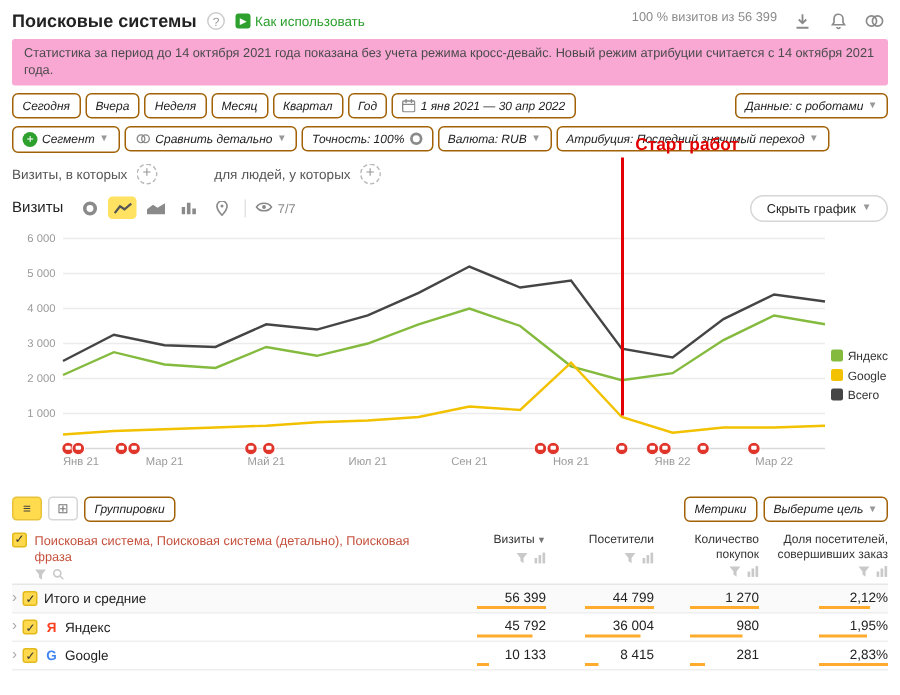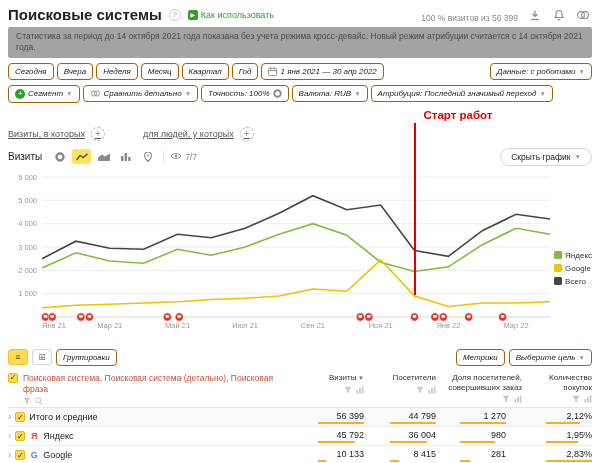--- a/index.html
+++ b/index.html
@@ -2,37 +2,37 @@
 <html><head>
 <meta charset="utf-8">
 <style>
   *{margin:0;padding:0;box-sizing:border-box;}
   html,body{width:600px;height:463px;overflow:hidden;}
   body{font-family:"Liberation Sans","DejaVu Sans",sans-serif;background:#fff;color:#222;}
   button{font-family:inherit;cursor:pointer;}
   
   .topbar{display:flex;justify-content:space-between;align-items:center;padding:6px 8px 4px;}
   .topbar-left{display:flex;align-items:center;}
-  .title{font-size:15px;font-weight:bold;}
+  .title{font-size:12px;font-weight:bold;}
   .help-q{width:12px;height:12px;border:1px solid #ccc;border-radius:50%;font-size:8px;color:#999;display:inline-flex;align-items:center;justify-content:center;margin:0 7px;}
   .howto{color:#2da02e;font-size:9px;display:inline-flex;align-items:flex-end;gap:3px;cursor:pointer;}
   .howto-ic{width:10px;height:10px;background:#2da02e;border-radius:2px;color:#fff;font-size:6px;display:inline-flex;align-items:center;justify-content:center;}
-  .topbar-right{display:flex;align-items:flex-end;gap:6px;}
+  .topbar-right{display:flex;align-items:flex-start;gap:6px;}
   .share{font-size:8.5px;color:#8a8a8a;margin-right:2px;}
   .iconbtn{width:18px;height:16px;display:inline-flex;align-items:center;justify-content:center;color:#8a8a8a;background:none;border:none;padding:0;}
   .save-btn{display:inline-flex;align-items:center;gap:4px;font-size:9px;padding:4px 9px;background:#f7f7f7;border:1px solid #d6d6d6;border-radius:4px;}
   .caret{font-size:6.5px;color:#999;}
   
-  .notice{margin:0 8px;background:#a3a3a3;padding:4px 8px;font-size:8.5px;line-height:1.35;color:#4a4a4a;border-radius:2px;}
+  .notice{margin:0 8px;background:#f9a8d4;padding:4px 8px;font-size:8.5px;line-height:1.35;color:#4a4a4a;border-radius:2px;}
   
   .toolbar{display:flex;align-items:center;gap:3px;margin:5px 8px 0;}
   .tbtn{display:inline-flex;align-items:center;gap:3px;font-size:8px;padding:3px 6px;background:#fff;border:1px solid #a16207;border-radius:4px;color:#222;white-space:nowrap;font-style:italic;}
   .push{margin-left:auto;}
   .gplus{width:10px;height:10px;border-radius:50%;background:#2da02e;color:#fff;font-size:8px;line-height:10px;text-align:center;display:inline-block;}
-  .filters{display:flex;align-items:center;gap:6px;margin:24px 8px 0;font-size:9px;color:#555;text-decoration:underline;}
+  .filters{display:flex;align-items:center;gap:6px;margin:7px 8px 0;font-size:9px;color:#555;}
   .plus-btn{width:14px;height:14px;border:1px dashed #b9b9b9;border-radius:50%;display:inline-flex;align-items:center;justify-content:center;color:#999;font-size:10px;background:#fff;}
   .fspacer{width:26px;}
   
   .chart-section{position:relative;margin:6px 8px 0;}
   .chart-header{display:flex;align-items:center;gap:3px;height:20px;}
   .metric-label{font-size:10px;margin-right:5px;}
   .cicon{width:19px;height:15px;border-radius:3px;display:inline-flex;align-items:center;justify-content:center;color:#8a8a8a;background:none;border:none;padding:0;}
   .cicon.sel{background:#ffe261;color:#555;}
   .sep{width:1px;height:12px;background:#e3e3e3;margin:0 3px;}
   .eye{font-size:8.5px;color:#888;display:inline-flex;gap:3px;align-items:flex-start;}
@@ -369,35 +369,35 @@
               <svg width="8" height="8" viewBox="0 0 10 10">
                 <path d="M0.5 0.8h9L6.3 5v4.3L3.7 7.6V5z" fill="#c9c9c9"></path>
               </svg>
               <svg width="8" height="8" viewBox="0 0 10 10">
                 <rect x="0.5" y="5" width="2.2" height="4.5" fill="#c9c9c9"></rect>
                 <rect x="3.8" y="2.5" width="2.2" height="7" fill="#c9c9c9"></rect>
                 <rect x="7.1" y="0.5" width="2.2" height="9" fill="#c9c9c9"></rect>
               </svg>
             </div>
           </div>
-          <div class="mcol c3">
-            <div class="mlabel">Доля посетителей, совершивших заказ</div>
+          <div class="mcol c2">
+            <div class="mlabel">Количество покупок</div>
             <div class="micons">
               <svg width="8" height="8" viewBox="0 0 10 10">
                 <path d="M0.5 0.8h9L6.3 5v4.3L3.7 7.6V5z" fill="#c9c9c9"></path>
               </svg>
               <svg width="8" height="8" viewBox="0 0 10 10">
                 <rect x="0.5" y="5" width="2.2" height="4.5" fill="#c9c9c9"></rect>
                 <rect x="3.8" y="2.5" width="2.2" height="7" fill="#c9c9c9"></rect>
                 <rect x="7.1" y="0.5" width="2.2" height="9" fill="#c9c9c9"></rect>
               </svg>
             </div>
           </div>
-          <div class="mcol c2">
-            <div class="mlabel">Количество покупок</div>
+          <div class="mcol c3">
+            <div class="mlabel">Доля посетителей, совершивших заказ</div>
             <div class="micons">
               <svg width="8" height="8" viewBox="0 0 10 10">
                 <path d="M0.5 0.8h9L6.3 5v4.3L3.7 7.6V5z" fill="#c9c9c9"></path>
               </svg>
               <svg width="8" height="8" viewBox="0 0 10 10">
                 <rect x="0.5" y="5" width="2.2" height="4.5" fill="#c9c9c9"></rect>
                 <rect x="3.8" y="2.5" width="2.2" height="7" fill="#c9c9c9"></rect>
                 <rect x="7.1" y="0.5" width="2.2" height="9" fill="#c9c9c9"></rect>
               </svg>
             </div>

